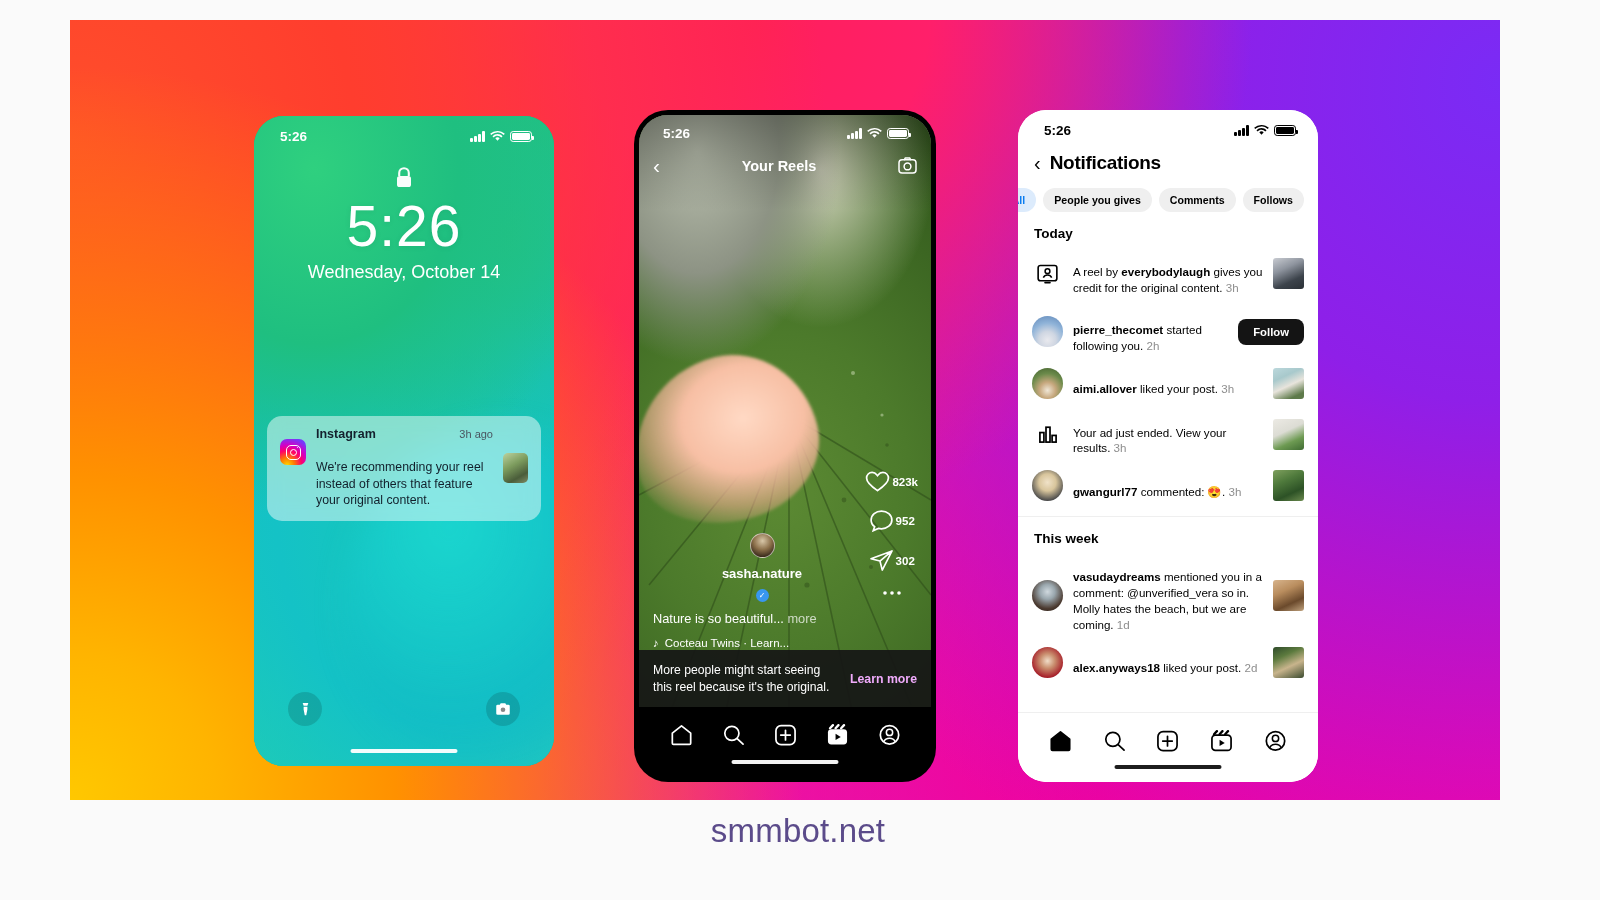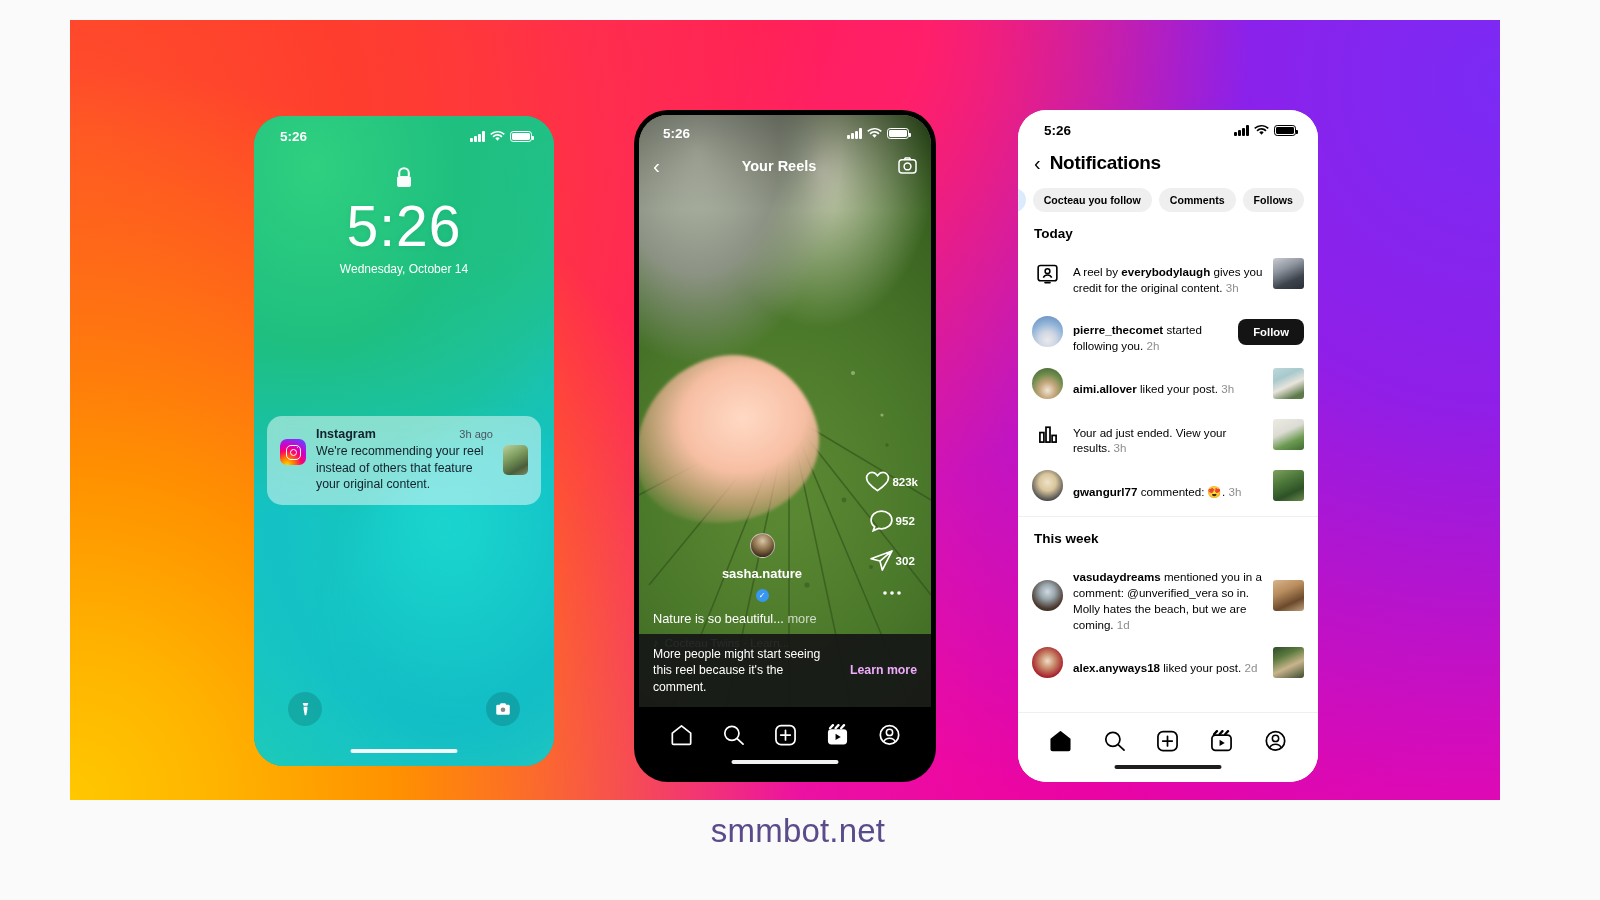--- a/index.html
+++ b/index.html
@@ -96,21 +96,21 @@
     width:1.8px; height:4px; background: currentColor; border-radius: 0 1px 1px 0;
   }
 
   #lock-clock-wrap { position: relative; text-align: center; margin-top: 22px; color: #fff; }
   #lock-lock-icon { font-size: 21px; opacity: .97; }
   #lock-time {
     font-size: 57px; font-weight: 300; letter-spacing: 1px;
     line-height: 1.05; margin-top: 6px;
     text-shadow: 0 1px 6px rgba(0,0,0,.07);
   }
-  #lock-date { font-size: 12px; font-weight: 500; margin-top: 5px; }
+  #lock-date { font-size: 18px; font-weight: 500; margin-top: 5px; }
 
   #notif-card {
     position: absolute;
     left: 13px; right: 13px; top: 300px;
     background: rgba(255,255,255,0.48);
     border-radius: 15px;
     padding: 11px 13px 12px 13px;
     display: flex; gap: 10px;
     backdrop-filter: blur(8px);
   }
@@ -129,21 +129,21 @@
     width:5px; height:5px; border:1.7px solid #fff; border-radius:50%;
   }
   #ig-icon .cam::after {
     content:""; position:absolute; right:1.2px; top:1.2px;
     width:1.8px; height:1.8px; background:#fff; border-radius:50%;
   }
   #notif-body { flex: 1; min-width: 0; }
   #notif-head { display: flex; justify-content: space-between; align-items: center; }
   #notif-app { font-size: 12.5px; font-weight: bold; color: #14212e; }
   #notif-time { font-size: 11px; color: #4a5560; }
-  #notif-text { font-size: 12.3px; color: #12202c; line-height: 1.36; margin-top: 2px; }
+  #notif-text { font-size: 12.3px; color: #12202c; line-height: 1.36; margin-top: 18px; }
   #notif-thumb {
     width: 25px; height: 30px; border-radius: 5px; flex: 0 0 25px;
     align-self: center;
     background: linear-gradient(150deg, #bcd2a0 0%, #7d9c5e 40%, #4a5d3a 75%, #7e8d66 100%);
   }
 
   .lock-actions { position: absolute; left: 0; right: 0; bottom: 40px; display: flex; justify-content: space-between; padding: 0 34px; }
   .lock-btn {
     width: 34px; height: 34px; border-radius: 50%;
     background: rgba(0,0,0,0.14);
@@ -467,21 +467,21 @@
           <span>Nature is so beautiful...</span>
           <span class="more">more</span>
         </div>
         <div id="reel-audio-row">
           <span>♪</span>
           <span>Cocteau Twins · Learn...</span>
         </div>
       </div>
 
       <div id="reel-banner">
-        <div id="reel-banner-text">More people might start seeing this reel because it's the comment.</div>
+        <div id="reel-banner-text">More people might start seeing this reel because it's the original.</div>
         <div id="reel-banner-cta">Learn more</div>
       </div>
 
       <div class="tabbar dark-bar">
         <span>
             <svg width="23" height="22" viewBox="0 0 24 23">
               <path d="M2.4 9.6 12 2l9.6 7.6v10.6a1.2 1.2 0 0 1-1.2 1.2H3.6a1.2 1.2 0 0 1-1.2-1.2z" fill="none" stroke="#fff" stroke-width="1.8" stroke-linejoin="round"></path>
             </svg>
           </span>
         <span>
@@ -535,21 +535,21 @@
         </span>
       </div>
 
       <div id="notif-header">
         <span id="notif-back">‹</span>
         <span id="notif-title">Notifications</span>
       </div>
 
       <div id="pill-row">
         <span class="pill active">All</span>
-        <span class="pill">Cocteau you follow</span>
+        <span class="pill">People you gives</span>
         <span class="pill">Comments</span>
         <span class="pill">Follows</span>
       </div>
 
       <div class="sec-title">Today</div>
 
       <div class="nrow">
         <span class="nicon-box">
           <svg width="21" height="21" viewBox="0 0 22 22">
               <rect x="1.2" y="2.6" width="19.6" height="16" rx="2.4" fill="none" stroke="#000" stroke-width="1.7"></rect>

